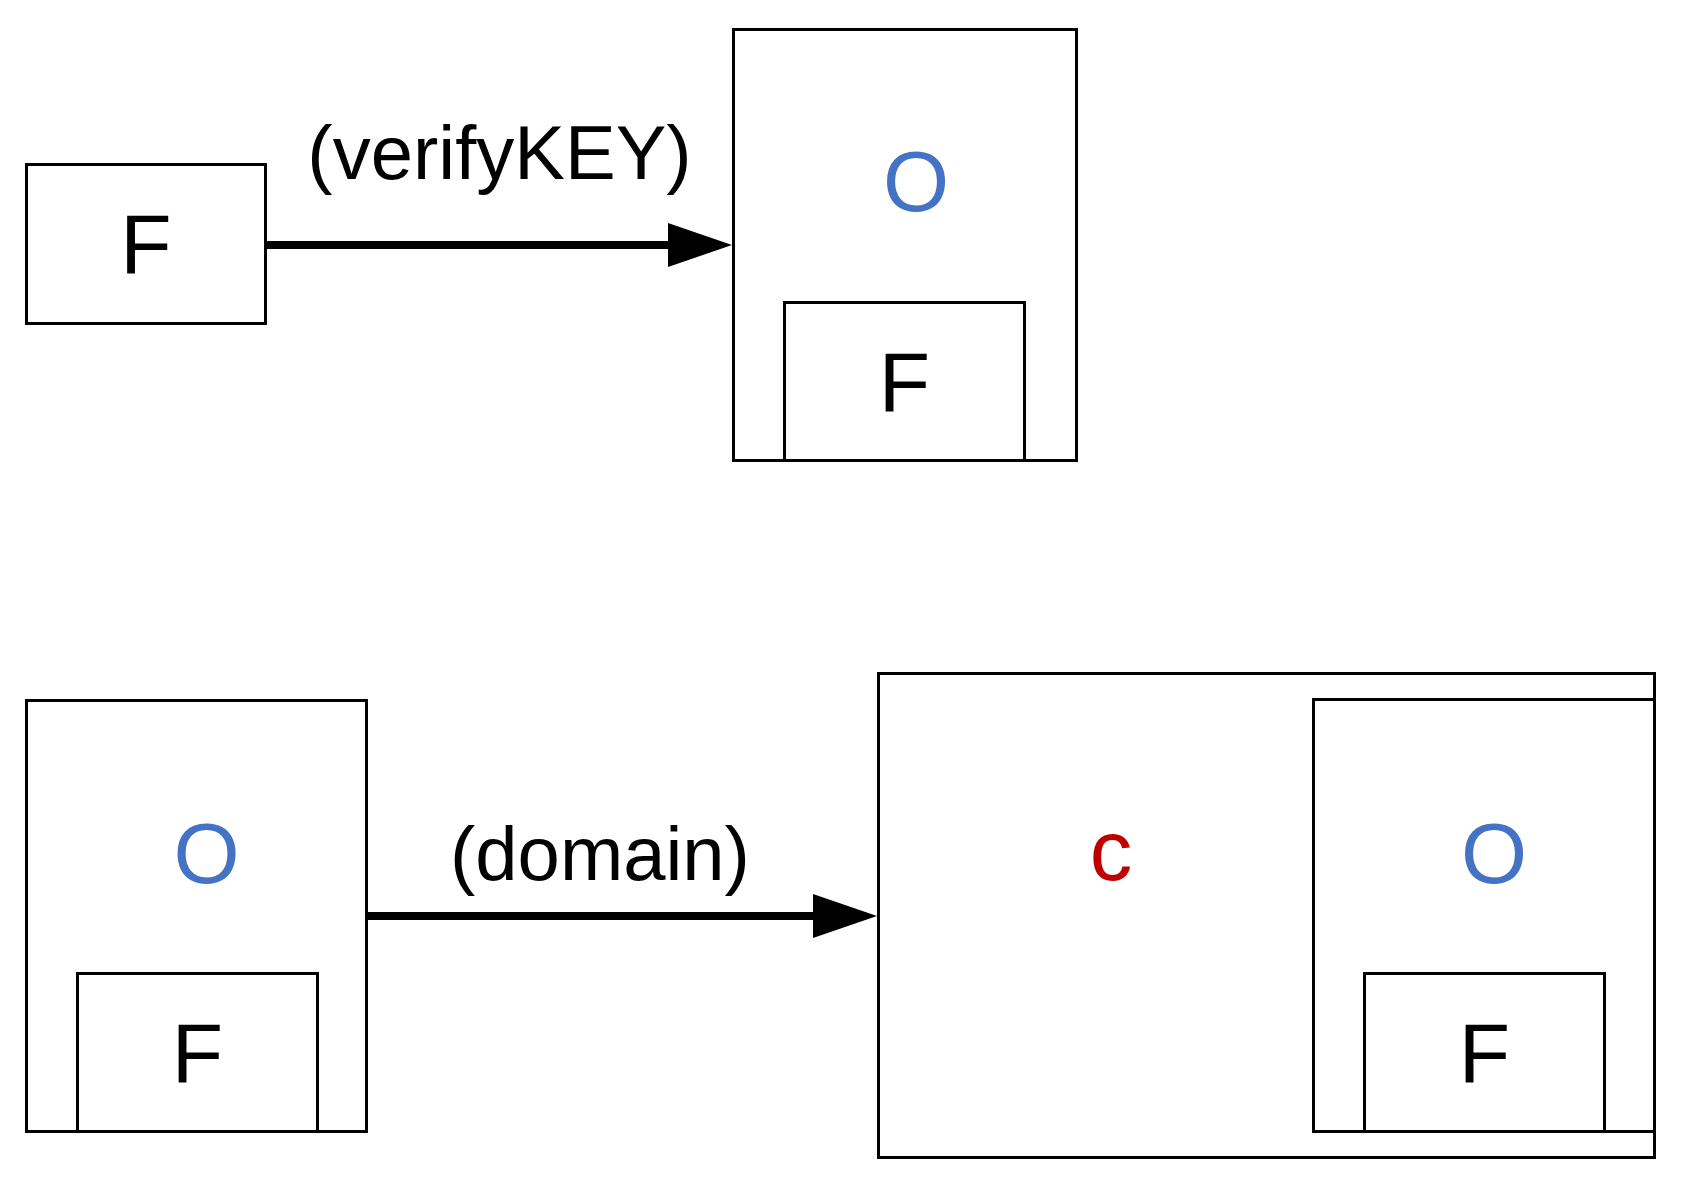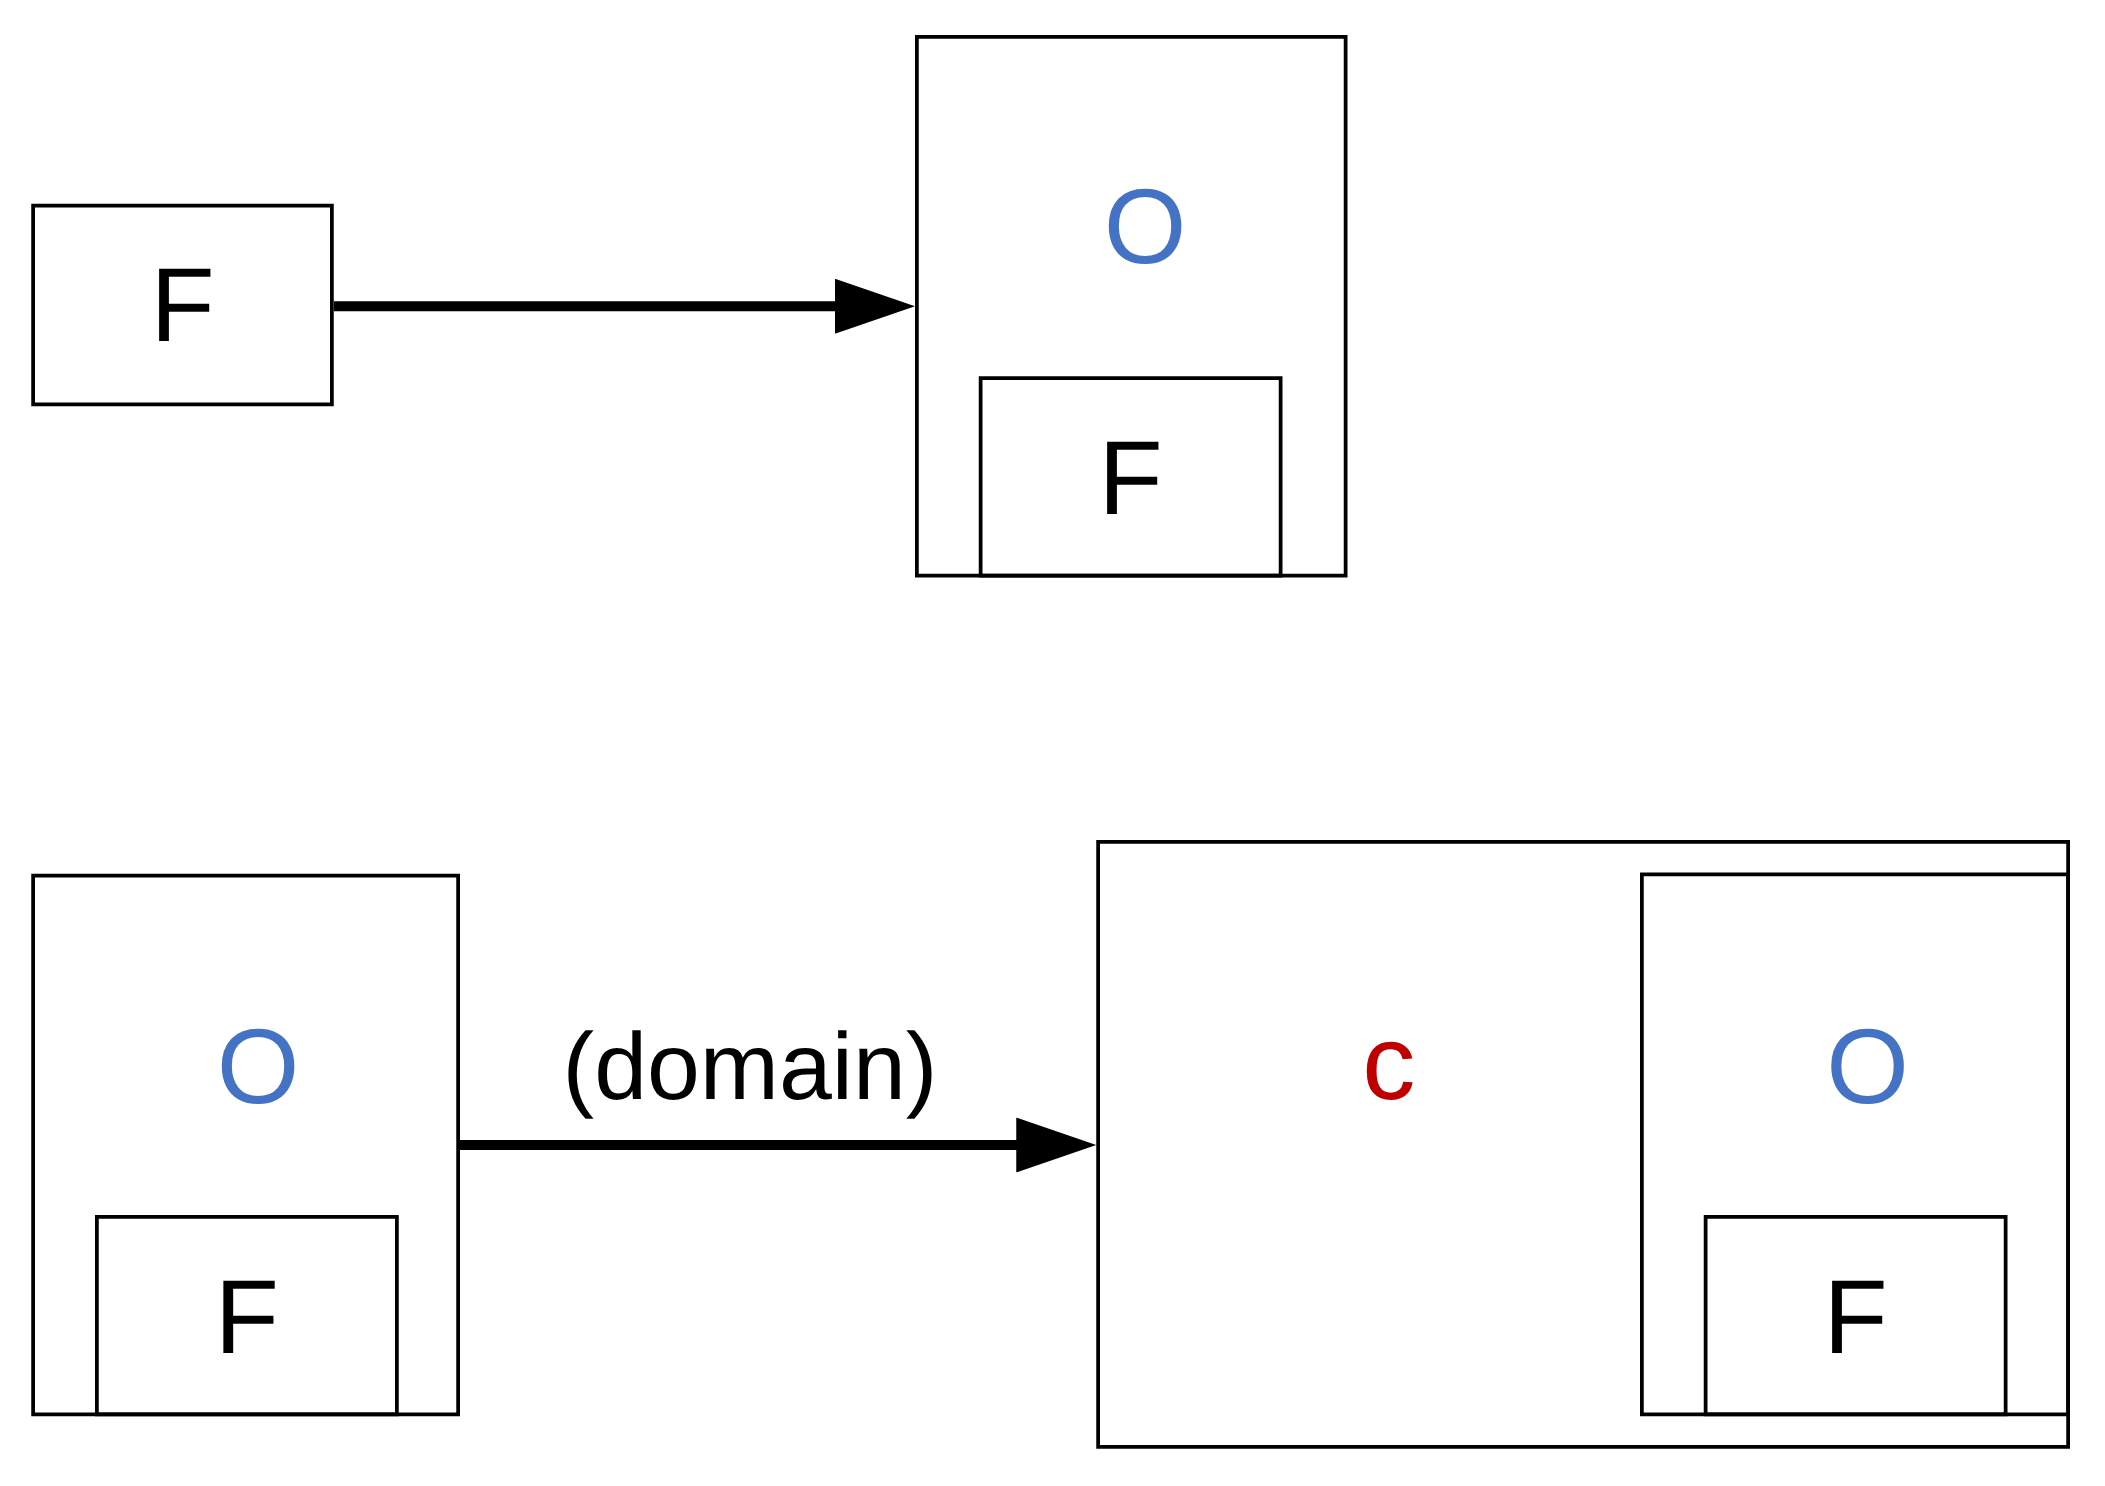--- a/index.html
+++ b/index.html
@@ -68,20 +68,21 @@
 </style>
 </head>
 <body>
 
 <div class="canvas">
 
   <div class="node flex-center" style="left:25px; top:163px; width:242px; height:162px;">
     <span class="letter-f">F</span>
   </div>
 
+  <div class="arrow-label" style="left:267px; top:111px; width:465px;">(verifyKEY)</div>
 
   <svg class="arrow-svg" style="left:267px; top:223px;" width="465" height="44" viewBox="0 0 465 44">
     <rect class="shaft" x="0" y="18" width="403" height="8"></rect>
     <polygon class="head" points="401,0 465,22 401,44"></polygon>
   </svg>
 
   <div class="node" style="left:732px; top:28px; width:346px; height:434px;"></div>
   <div class="letter-o" style="left:743px; top:139px; width:346px;">O</div>
   <div class="node flex-center" style="left:783px; top:301px; width:243px; height:161px;">
     <span class="letter-f">F</span>

